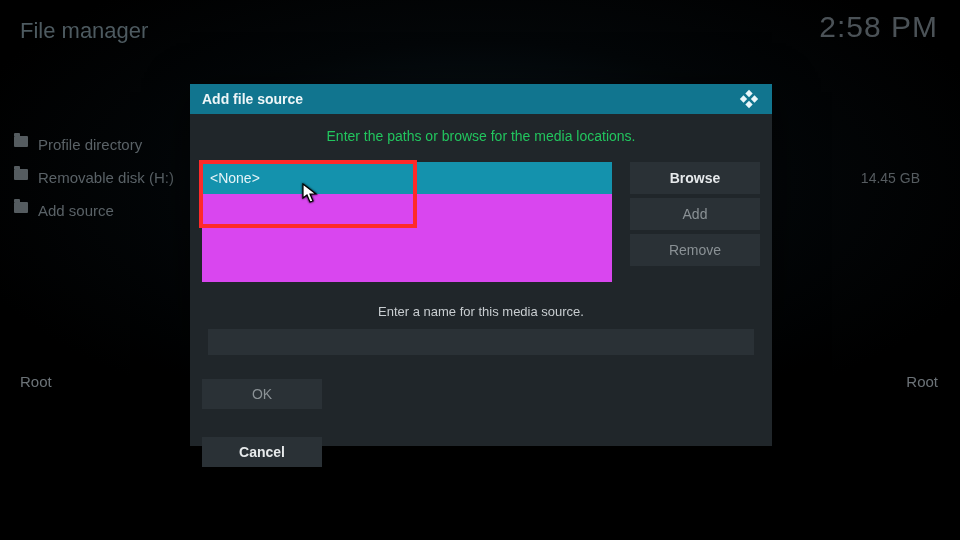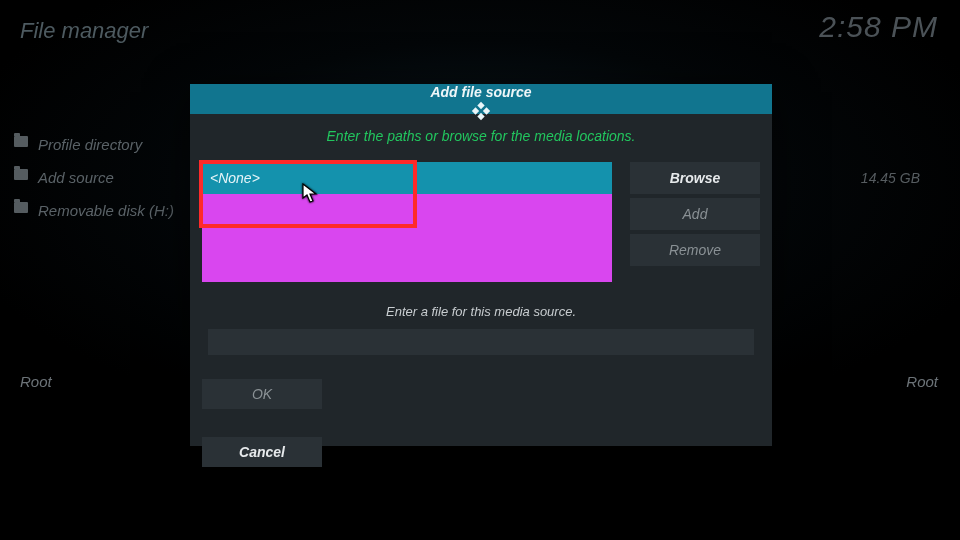--- a/index.html
+++ b/index.html
@@ -1,17 +1,17 @@
 <!DOCTYPE html>
 <html><head>
 <meta charset="utf-8">
 <style>
   * { margin: 0; padding: 0; box-sizing: border-box; }
   html, body { width: 960px; height: 540px; background: #000; font-family: Arial, Helvetica, sans-serif; overflow: hidden; }
-  .screen { position: relative; width: 960px; height: 408px; background: radial-gradient(ellipse at 50% 45%, #0a1a22 0%, #030608 45%, #000 80%); color: #ddd; font-style: italic; }
+  .screen { position: relative; width: 960px; height: 408px; background: radial-gradient(ellipse at 50% 45%, #0a1a22 0%, #030608 45%, #000 80%); color: #ddd; }
   
   .title { position: absolute; left: 20px; top: 18px; font-size: 22px; color: #4d5a60; font-weight: 400; }
   .clock { position: absolute; right: 22px; top: 10px; font-size: 30px; color: #4b5257; letter-spacing: 1px; }
   
   .side-list { position: absolute; left: 14px; top: 128px; font-size: 15px; color: #5a6267; }
   .side-item { display: flex; align-items: flex-start; gap: 10px; padding: 8px 0; }
   .folder-icon { width: 14px; height: 11px; background: #555c60; border-radius: 1px; position: relative; }
   .folder-icon::before { content: ""; position: absolute; left: 0; top: -3px; width: 6px; height: 3px; background: #555c60; border-radius: 1px 1px 0 0; }
   .side-size { position: absolute; right: 40px; top: 170px; color: #565c60; font-size: 14px; }
   
@@ -20,21 +20,20 @@
   .footer-c1 { position: absolute; left: 360px; bottom: 18px; color: #5c6266; font-size: 14px; }
   .footer-c2 { position: absolute; left: 558px; bottom: 18px; color: #5c6266; font-size: 14px; }
   
   .dialog {
     position: absolute; left: 190px; top: 84px; width: 582px; height: 362px;
     background: #20262a; box-shadow: 0 8px 40px rgba(0,0,0,.7);
   }
   .dialog-header {
     height: 30px; background: #11758f; display: flex; align-items: center; justify-content: space-between;
     padding: 0 12px;
-    flex-direction: column;
   }
   .dialog-header .dh-title { color: #eef6f8; font-size: 14px; font-weight: bold; }
   .kodi-icon { width: 22px; height: 22px; position: relative; }
   .kodi-icon svg { width: 22px; height: 22px; display: block; }
   .dialog-body { padding: 0 12px; }
   .prompt1 { text-align: center; color: #22c55e; font-size: 14px; margin: 14px 0 18px; }
   .paths-row { display: flex; gap: 18px; }
   .paths-box { flex: 1; height: 120px; background: #d946ef; }
   .path-sel { height: 32px; background: #1492ad; color: #e6f4f8; font-size: 14px; display: flex; align-items: center; padding: 0 8px; }
   .side-btns { width: 130px; display: flex; flex-direction: column; gap: 4px; }
@@ -65,25 +64,25 @@
   <div class="title">File manager</div>
   <div class="clock">2:58 PM</div>
 
   <div class="side-list">
     <div class="side-item">
       <span class="folder-icon"></span>
       <span>Profile directory</span>
     </div>
     <div class="side-item">
       <span class="folder-icon"></span>
-      <span>Add source</span>
+      <span>Removable disk (H:)</span>
     </div>
     <div class="side-item">
       <span class="folder-icon"></span>
-      <span>Removable disk (H:)</span>
+      <span>Add source</span>
     </div>
   </div>
   <div class="side-size">14.45 GB</div>
 
   <div class="footer-left">Root</div>
   <div class="footer-c1">1 / 3</div>
   <div class="footer-c2">3 / 3</div>
   <div class="footer-right">Root</div>
 
   <div class="dialog">
@@ -105,21 +104,21 @@
       <div class="paths-row">
         <div class="paths-box">
           <div class="path-sel">&lt;None&gt;</div>
         </div>
         <div class="side-btns">
           <div class="btn">Browse</div>
           <div class="btn dim">Add</div>
           <div class="btn dim">Remove</div>
         </div>
       </div>
-      <div class="prompt2">Enter a file for this media source.</div>
+      <div class="prompt2">Enter a name for this media source.</div>
       <div class="name-input"></div>
       <div class="bottom-btns">
         <div class="btn secondary">OK</div>
         <div class="btn primary">Cancel</div>
       </div>
     </div>
   </div>
 
   <div class="highlight-box"></div>
 

